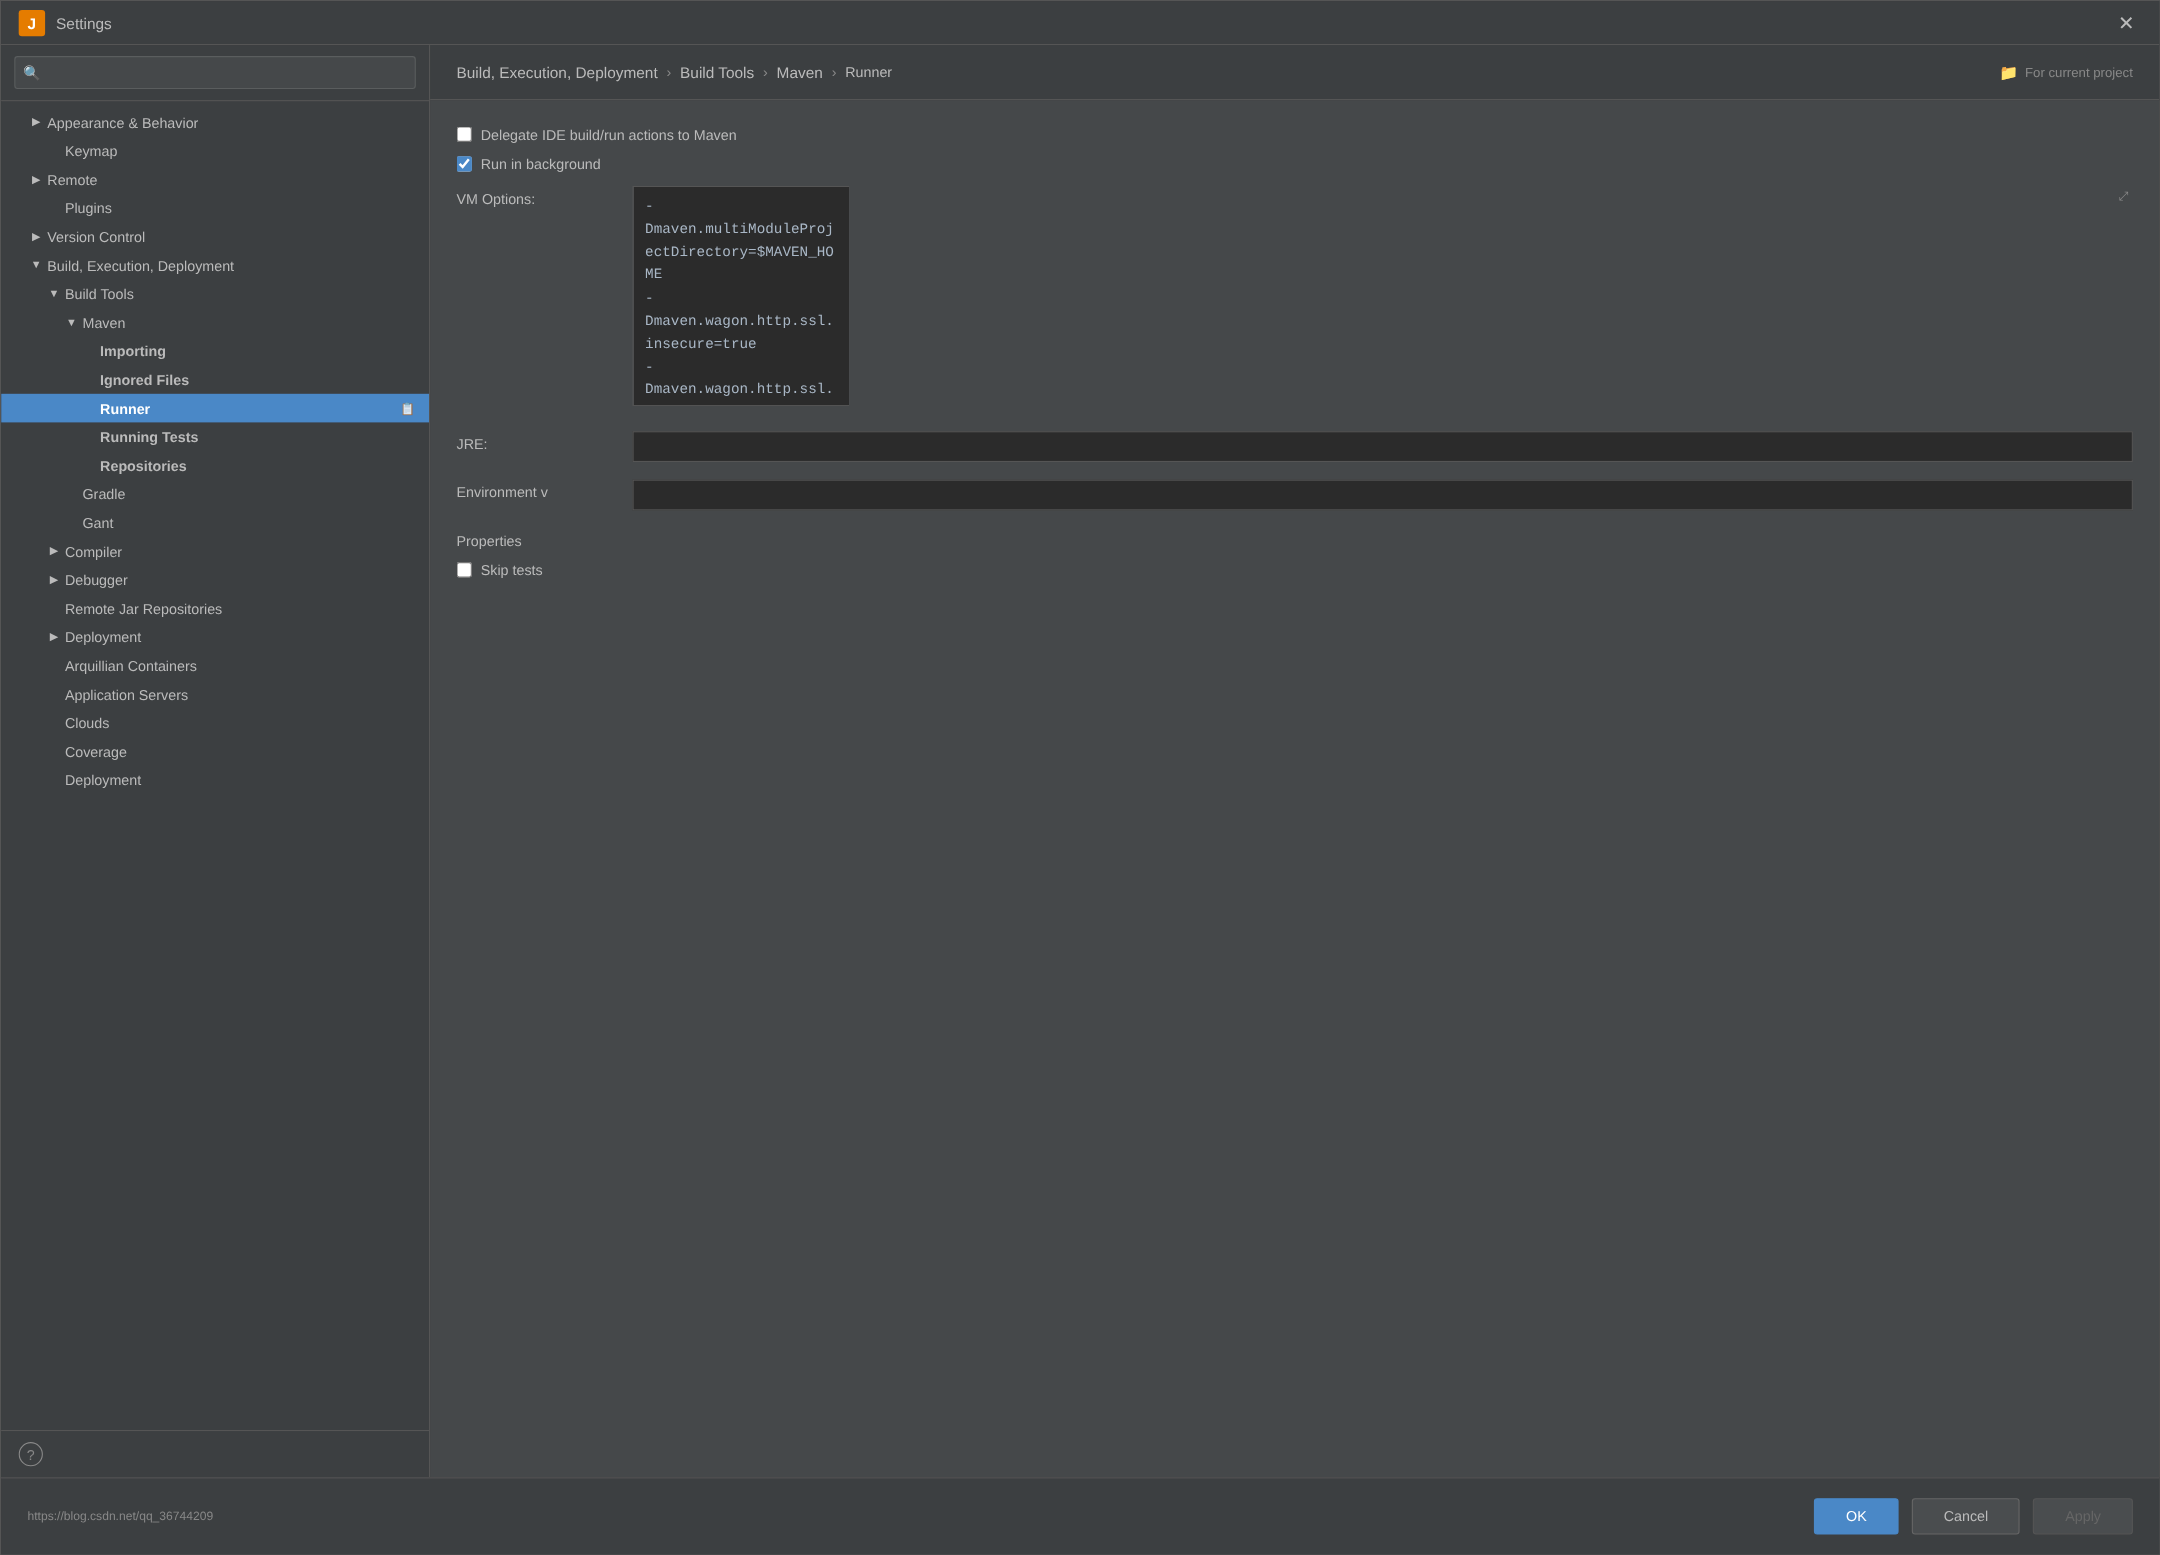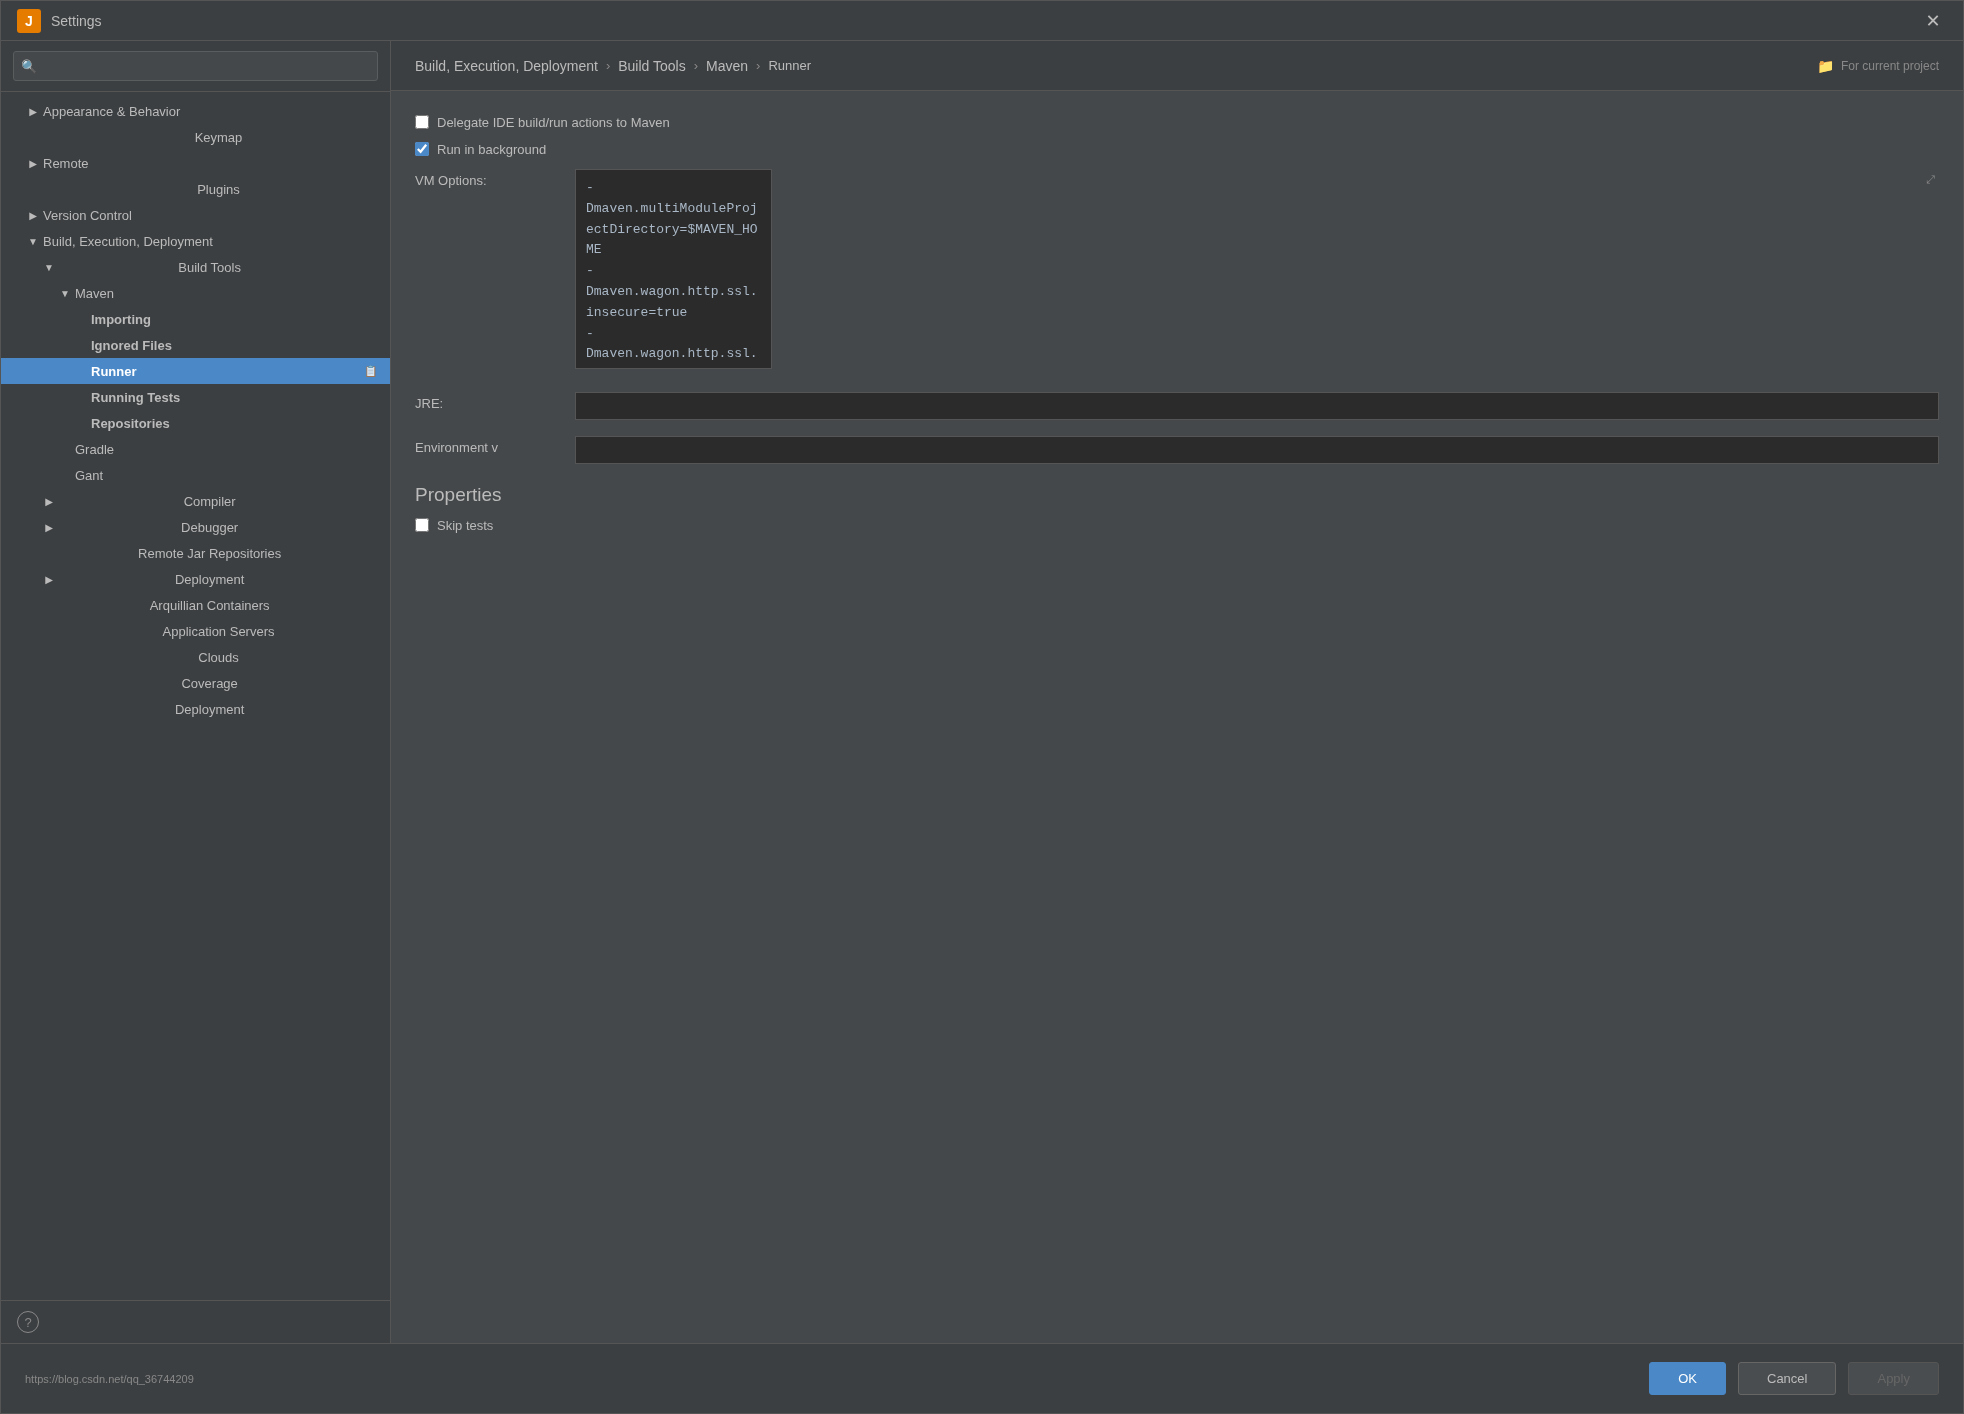--- a/index.html
+++ b/index.html
@@ -147,21 +147,21 @@
     }
 
     .tree-icon-copy {
       color: #888;
       font-size: 11px;
       margin-left: 4px;
       opacity: 0;
     }
 
     .indent-1 { padding-left: 24px; }
-    .indent-2 { padding-left: 40px; text-align: center; }
+    .indent-2 { padding-left: 40px; }
     .indent-3 { padding-left: 56px; }
     .indent-4 { padding-left: 72px; font-weight: bold; }
 
     
     .main-panel {
       flex: 1;
       display: flex;
       flex-direction: column;
       background: #45484a;
       overflow: hidden;
@@ -243,21 +243,21 @@
       font-size: 13px;
       padding: 8px 10px;
       resize: none;
       outline: none;
       height: 200px;
       line-height: 1.6;
     }
 
     .section-title {
       color: #bbbbbb;
-      font-size: 19px;
+      font-size: 13px;
       margin-bottom: 12px;
       margin-top: 4px;
     }
 
     
     .footer {
       height: 70px;
       background: #3c3f41;
       border-top: 1px solid #555;
       display: flex;

